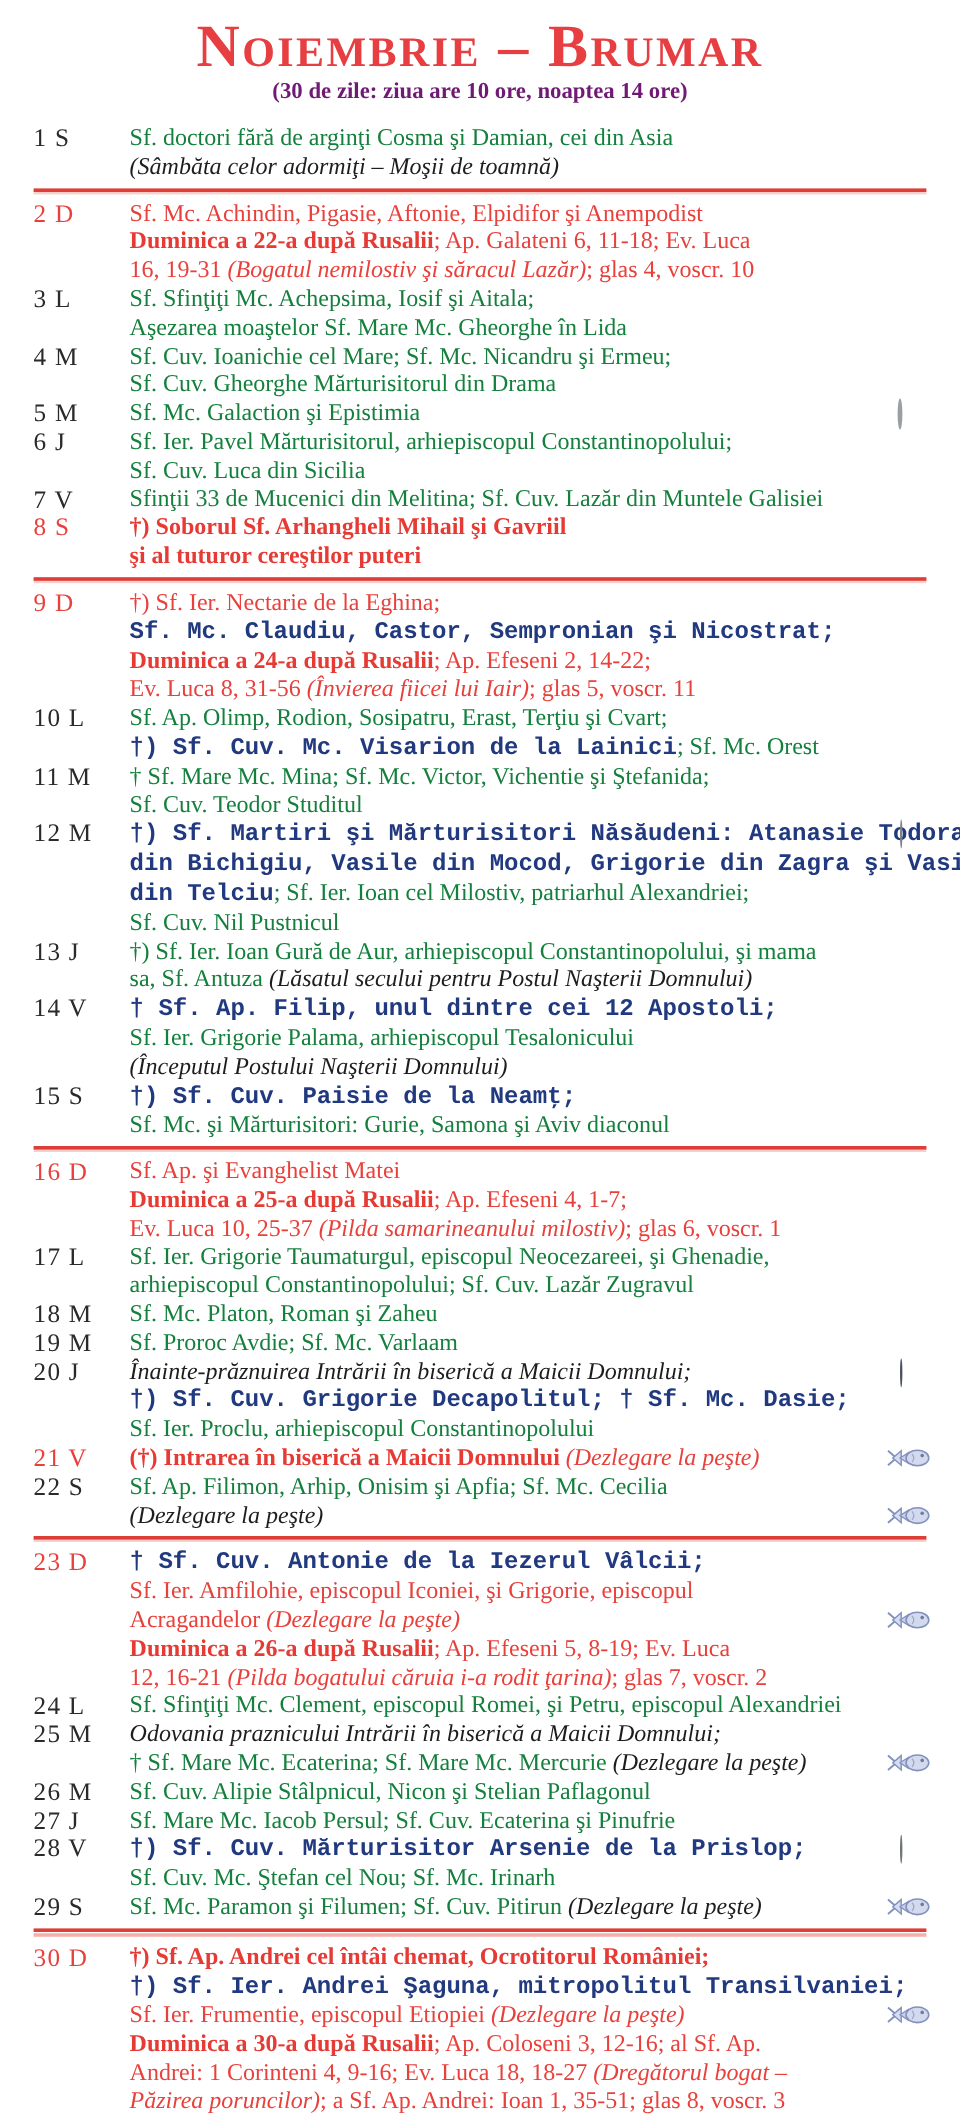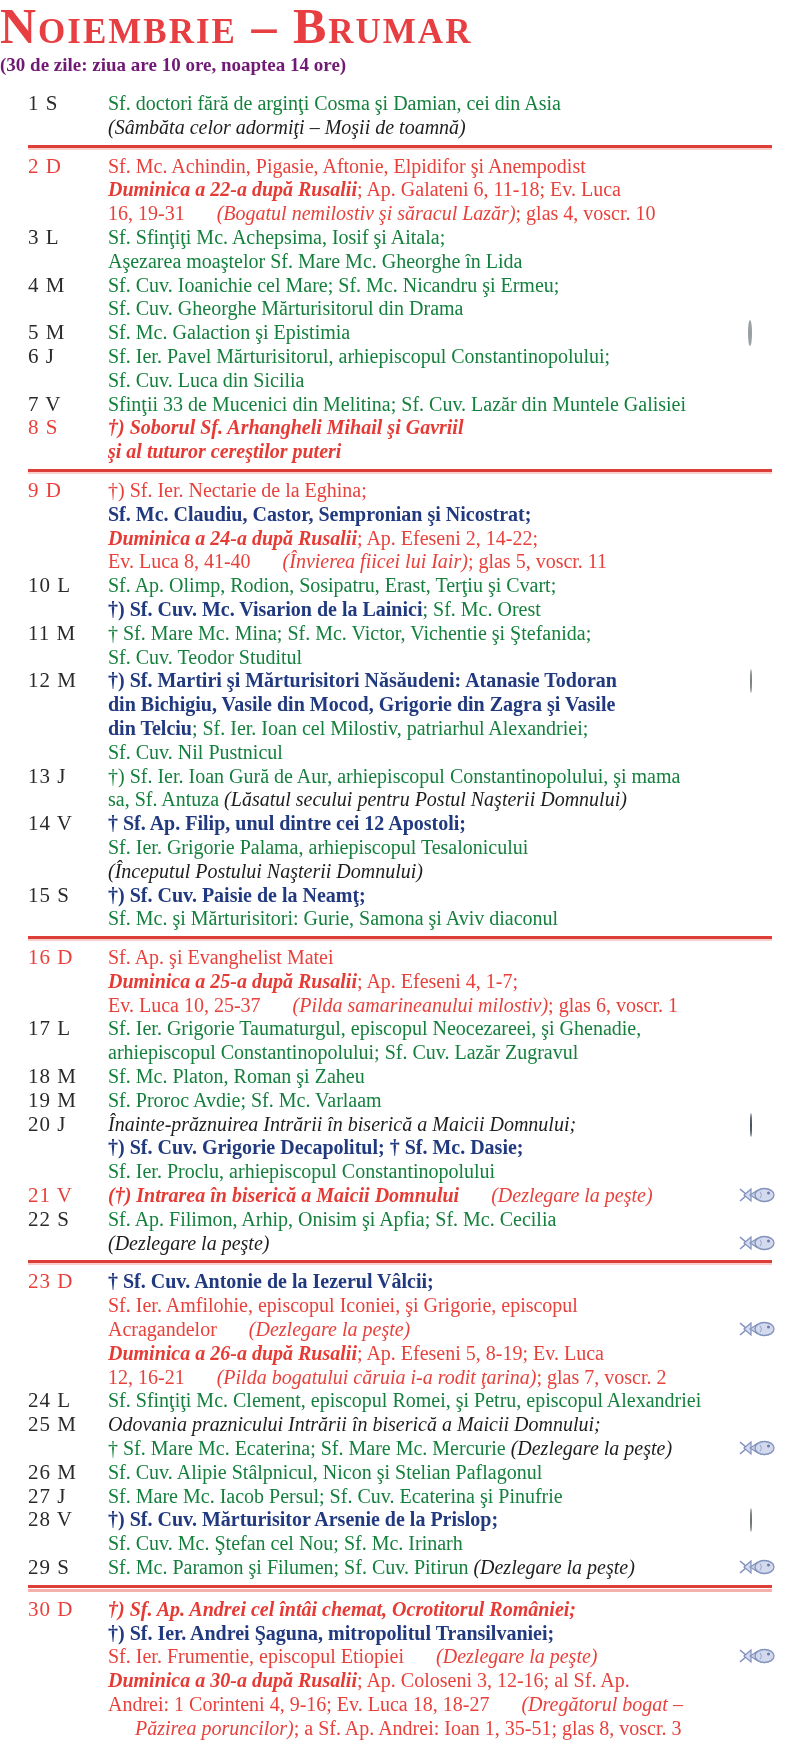--- a/index.html
+++ b/index.html
@@ -3,21 +3,21 @@
 <meta charset="utf-8">
 <style>
   html,body{margin:0;padding:0;background:#ffffff;}
   body{
     width:800px;height:1762px;overflow:hidden;
     font-family:"Liberation Serif","DejaVu Serif",serif;
     color:#1d1d1f;
     -webkit-font-smoothing:antialiased;
   }
   .page{width:800px;height:1762px;position:relative;}
-  .header{padding-top:0;}
+  .header{padding-top:12px;text-align:center;}
   .title{
     font-variant:small-caps;
     font-weight:700;
     font-size:50px;
     line-height:52px;
     letter-spacing:2px;
     color:#e73e42;
     margin:0;
   }
   .subtitle{
@@ -44,23 +44,23 @@
   .line{
     font-size:20px;
     line-height:23.8px;
     white-space:nowrap;
     position:relative;
   }
   
   .seg-b{color:#15803d;}
   .seg-bi{color:#1d1d1f;font-style:italic;}
   .seg-r{color:#e8413c;}
-  .seg-ri{color:#e8413c;font-style:italic;margin-left:27px;}
-  .seg-rb{color:#e63a34;font-weight:700;font-style:italic;}
-  .seg-nb{color:#21397f;font-weight:700;}
+  .seg-ri{color:#e8413c;font-style:italic;}
+  .seg-rb{color:#e63a34;font-weight:700;}
+  .seg-nb{color:#21397f;font-weight:700;font-family:Liberation Mono, monospace;}
   
   .sep{
     height:3px;
     background:#dd3f38;
     box-shadow:0 2px 0 rgba(244,167,162,.55);
     margin:5px 0 7px 0;
   }
   .sep.double{
     box-shadow:0 4px 0 rgba(243,150,144,.75);
     margin-bottom:10px;
@@ -158,21 +158,21 @@
           <div class="line"><span class="seg-rb">şi al tuturor cereştilor puteri</span></div>
         </div>
       </div>
       <div class="sep"></div>
       <div class="row">
         <div class="day-label red">9 D</div>
         <div class="content">
           <div class="line"><span class="seg-r">†) Sf. Ier. Nectarie de la Eghina;</span></div>
           <div class="line"><span class="seg-nb">Sf. Mc. Claudiu, Castor, Sempronian şi Nicostrat;</span></div>
           <div class="line"><span class="seg-rb">Duminica a 24-a după Rusalii</span><span class="seg-r">; Ap. Efeseni 2, 14-22;</span></div>
-          <div class="line"><span class="seg-r">Ev. Luca 8, 41-40 </span><span class="seg-ri">(Învierea fiicei lui Iair)</span><span class="seg-r">; glas 5, voscr. 11</span></div>
+          <div class="line"><span class="seg-r">Ev. Luca 8, 31-56 </span><span class="seg-ri">(Învierea fiicei lui Iair)</span><span class="seg-r">; glas 5, voscr. 11</span></div>
         </div>
       </div>
       <div class="row">
         <div class="day-label">10 L</div>
         <div class="content">
           <div class="line"><span class="seg-b">Sf. Ap. Olimp, Rodion, Sosipatru, Erast, Terţiu şi Cvart;</span></div>
           <div class="line"><span class="seg-nb">†) Sf. Cuv. Mc. Visarion de la Lainici</span><span class="seg-b">; Sf. Mc. Orest</span></div>
         </div>
       </div>
       <div class="row">

